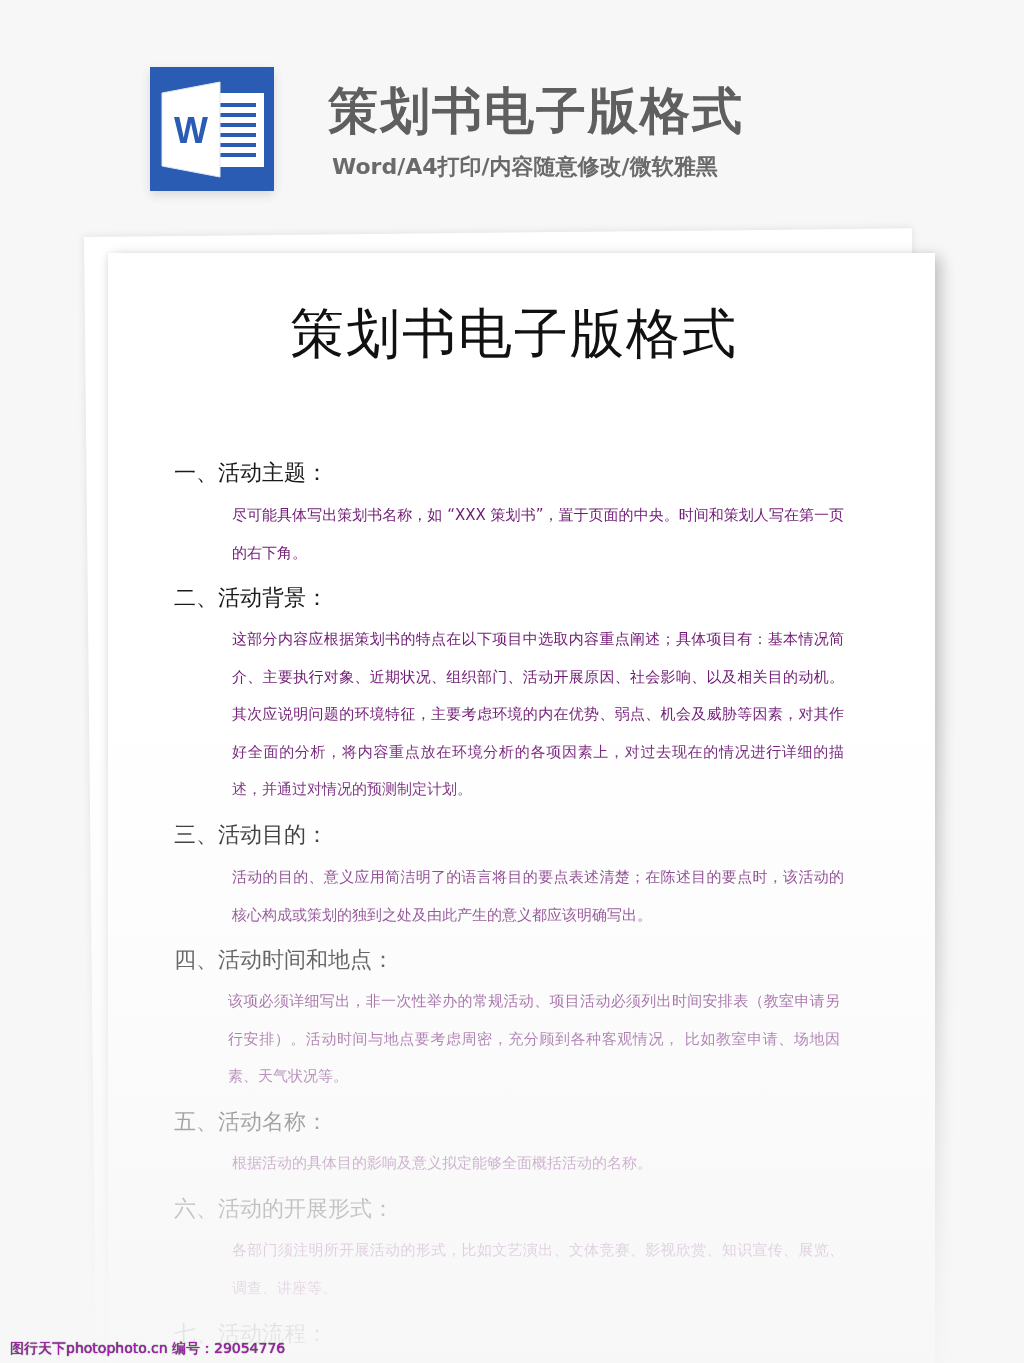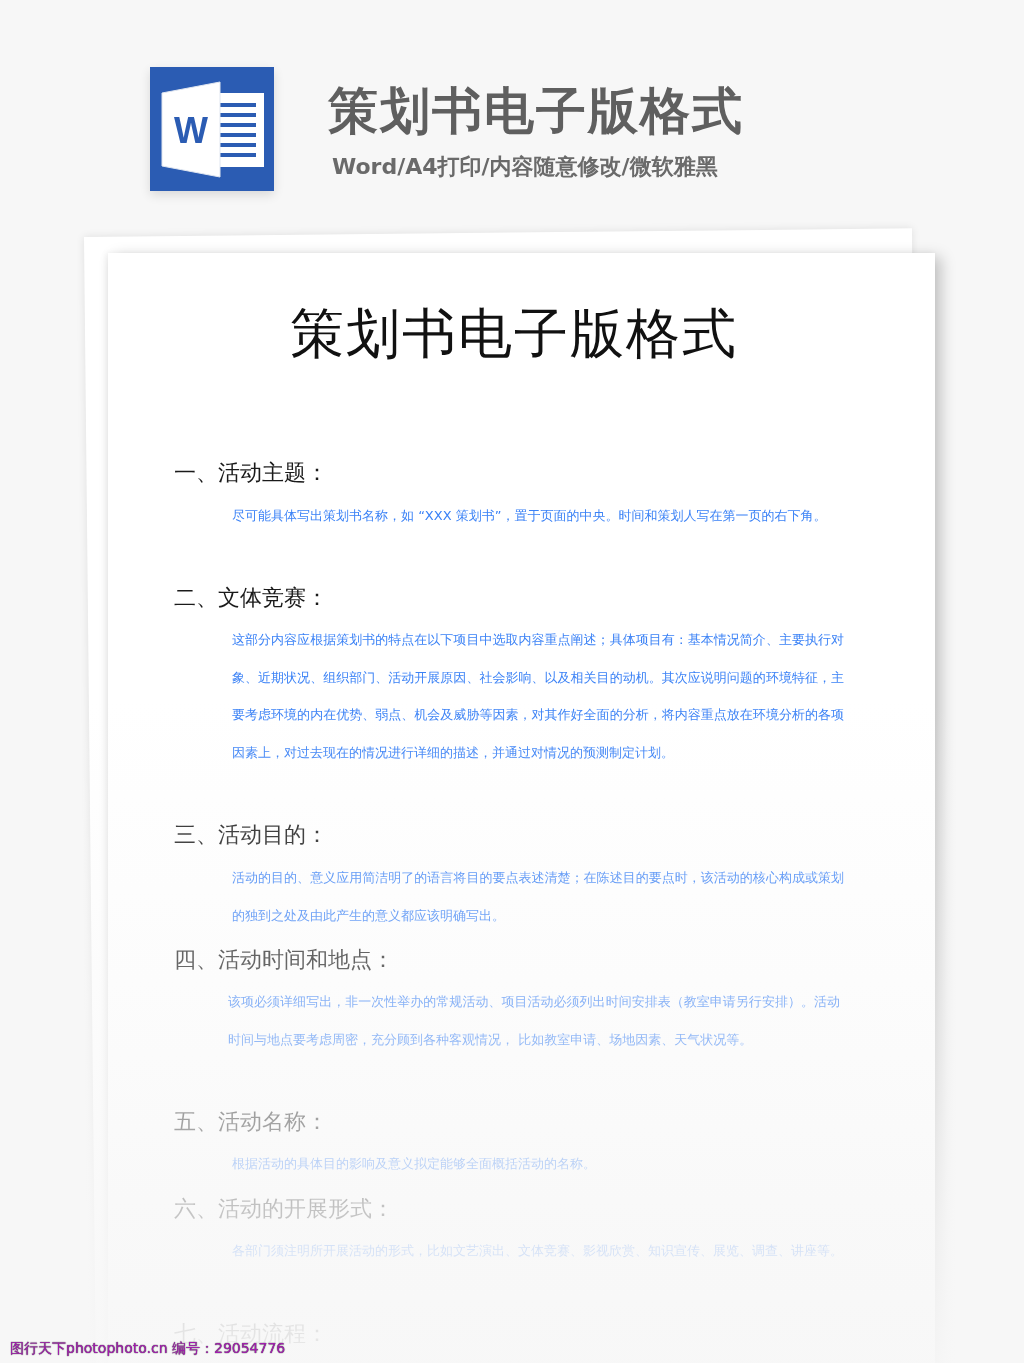--- a/index.html
+++ b/index.html
@@ -85,23 +85,23 @@
       position: absolute;
       left: 66px;
       font-size: 22px;
       color: #1a1a1a;
       white-space: nowrap;
     }
     .section-body {
       position: absolute;
       left: 124px;
       width: 612px;
-      font-size: 13px;
+      font-size: 15px;
       line-height: 37.5px;
-      color: #3b82f6;
+      color: #701a75;
       text-align: justify;
     }
     .fade-overlay {
       position: absolute;
       left: 0;
       top: 700px;
       width: 1024px;
       height: 663px;
       background: linear-gradient(to bottom, rgba(247,247,247,0) 0%, rgba(247,247,247,0.35) 40%, rgba(247,247,247,0.8) 80%, rgba(247,247,247,0.95) 100%);
       pointer-events: none;
@@ -142,21 +142,21 @@
 </div>
 
 <div class="back-page"></div>
 
 <div class="page">
   <div class="page-title">策划书电子版格式</div>
 
   <div class="section-heading" style="top:205px;">一、活动主题：</div>
   <div class="section-body" style="top:244px;">尽可能具体写出策划书名称，如 “XXX 策划书”，置于页面的中央。时间和策划人写在第一页的右下角。</div>
 
-  <div class="section-heading" style="top:330px;">二、文体竞赛：</div>
+  <div class="section-heading" style="top:330px;">二、活动背景：</div>
   <div class="section-body" style="top:368px;">这部分内容应根据策划书的特点在以下项目中选取内容重点阐述；具体项目有：基本情况简介、主要执行对象、近期状况、组织部门、活动开展原因、社会影响、以及相关目的动机。其次应说明问题的环境特征，主要考虑环境的内在优势、弱点、机会及威胁等因素，对其作好全面的分析，将内容重点放在环境分析的各项因素上，对过去现在的情况进行详细的描述，并通过对情况的预测制定计划。</div>
 
   <div class="section-heading" style="top:567px;">三、活动目的：</div>
   <div class="section-body" style="top:606px;">活动的目的、意义应用简洁明了的语言将目的要点表述清楚；在陈述目的要点时，该活动的核心构成或策划的独到之处及由此产生的意义都应该明确写出。</div>
 
   <div class="section-heading" style="top:692px;">四、活动时间和地点：</div>
   <div class="section-body" style="top:730px; left:120px;">该项必须详细写出，非一次性举办的常规活动、项目活动必须列出时间安排表（教室申请另行安排）。活动时间与地点要考虑周密，充分顾到各种客观情况， 比如教室申请、场地因素、天气状况等。</div>
 
   <div class="section-heading" style="top:854px;">五、活动名称：</div>
   <div class="section-body" style="top:892px;">根据活动的具体目的影响及意义拟定能够全面概括活动的名称。</div>

